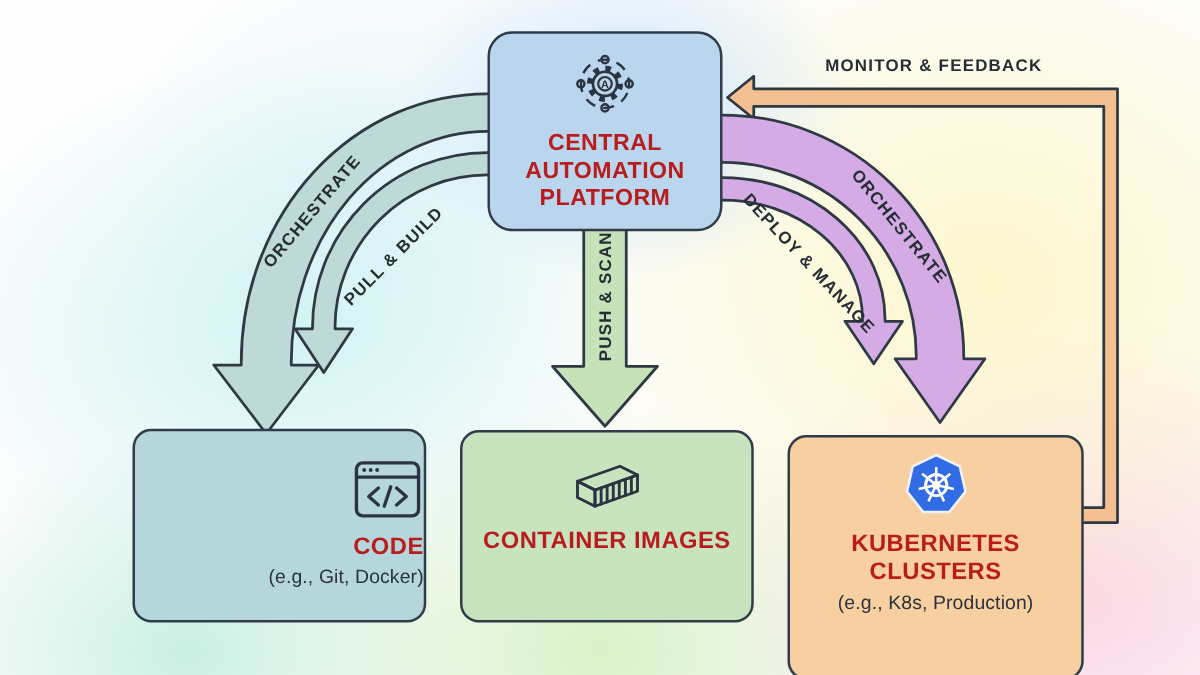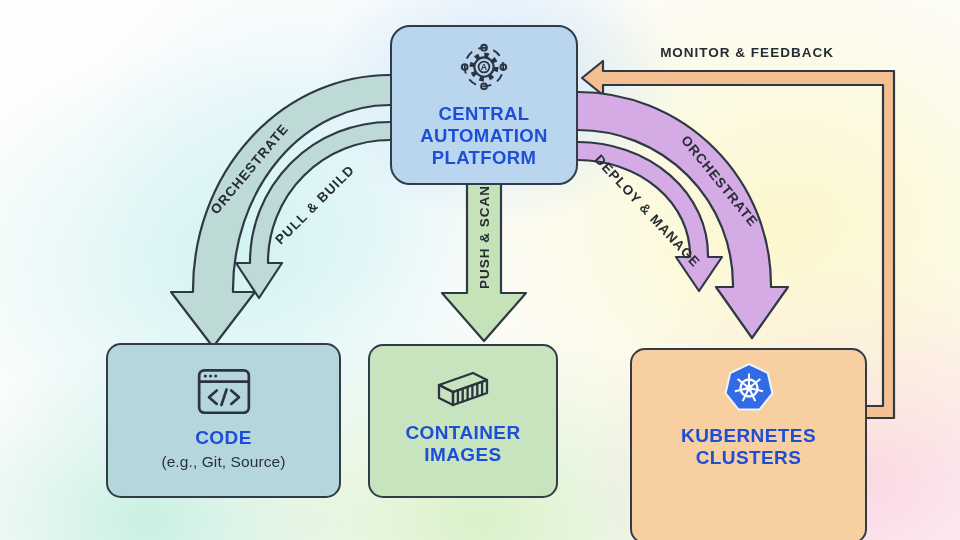--- a/index.html
+++ b/index.html
@@ -23,25 +23,25 @@
   }
   .node{
     position:absolute;box-sizing:border-box;
     border:2.5px solid #313c48;display:flex;flex-direction:column;
     align-items:center;text-align:center;
   }
   .node-central{
     left:390px;top:25px;width:188px;height:160px;border-radius:20px;
     padding-top:13px;
   }
-  .node-code{left:106px;top:343px;width:235px;height:155px;border-radius:15px;padding-top:19px;}
-  .node-containers{left:368px;top:344px;width:190px;height:154px;border-radius:15px;padding-top:21px;}
+  .node-code{left:106px;top:343px;width:235px;height:155px;border-radius:15px;padding-top:19px;align-items:flex-end;}
+  .node-containers{left:368px;top:344px;width:235px;height:154px;border-radius:15px;padding-top:21px;}
   .node-k8s{left:630px;top:348px;width:237px;height:196px;border-radius:15px;padding-top:12px;}
   .node-title{
-    font-weight:700;color:#1d4ed8;font-size:19px;letter-spacing:.4px;
+    font-weight:700;color:#b91c1c;font-size:19px;letter-spacing:.4px;
     line-height:1.18;white-space:pre-line;margin-top:9px;
   }
   .central-title{font-size:18.5px;margin-top:7px;}
   .node-subtitle{
     color:#2a323c;font-size:15.5px;margin-top:4px;letter-spacing:.1px;
   }
   .icon-wrap{line-height:0;}
 </style>
 </head>
 <body>
@@ -99,21 +99,21 @@
         <line x1="4" y1="17" x2="52" y2="17"></line>
         <circle cx="10" cy="11.5" r="1.5" fill="#2b3440" stroke="none"></circle>
         <circle cx="15" cy="11.5" r="1.5" fill="#2b3440" stroke="none"></circle>
         <circle cx="20" cy="11.5" r="1.5" fill="#2b3440" stroke="none"></circle>
         <path d="M 21 25.5 L 13.5 32 L 21 38.5"></path>
         <path d="M 35 25.5 L 42.5 32 L 35 38.5"></path>
         <path d="M 25.5 39.5 L 30.5 24.5"></path>
       </svg>
     </span>
     <div class="node-title">CODE</div>
-    <div class="node-subtitle">(e.g., Git, Source)</div>
+    <div class="node-subtitle">(e.g., Git, Docker)</div>
   </div>
 
   <div class="node node-containers" style="background-color: rgb(200, 228, 191);">
     <span class="icon-wrap">
       <svg width="64" height="46" viewBox="0 0 64 46" fill="none" stroke="#2b3440" stroke-width="2.3" stroke-linecap="round" stroke-linejoin="round">
         <path d="M 8 18 L 42 6 L 56 13 L 22 25 Z"></path>
         <path d="M 8 18 L 8 31 L 22 38 L 22 25 Z"></path>
         <path d="M 22 25 L 56 13 L 56 26 L 22 38 Z"></path>
         <line x1="26.9" y1="23.8" x2="26.9" y2="36.3"></line>
         <line x1="31.7" y1="22.1" x2="31.7" y2="34.6"></line>
@@ -138,15 +138,16 @@
           <line x1="28" y1="26" x2="34.3" y2="39.1"></line>
           <line x1="28" y1="26" x2="21.7" y2="39.1"></line>
           <line x1="28" y1="26" x2="13.9" y2="29.2"></line>
           <line x1="28" y1="26" x2="16.7" y2="17"></line>
         </g>
         <circle cx="28" cy="26" r="3.4" fill="#ffffff"></circle>
       </svg>
     </span>
     <div class="node-title">KUBERNETES
 CLUSTERS</div>
+    <div class="node-subtitle">(e.g., K8s, Production)</div>
   </div>
 
 </div>
 
 </body></html>

